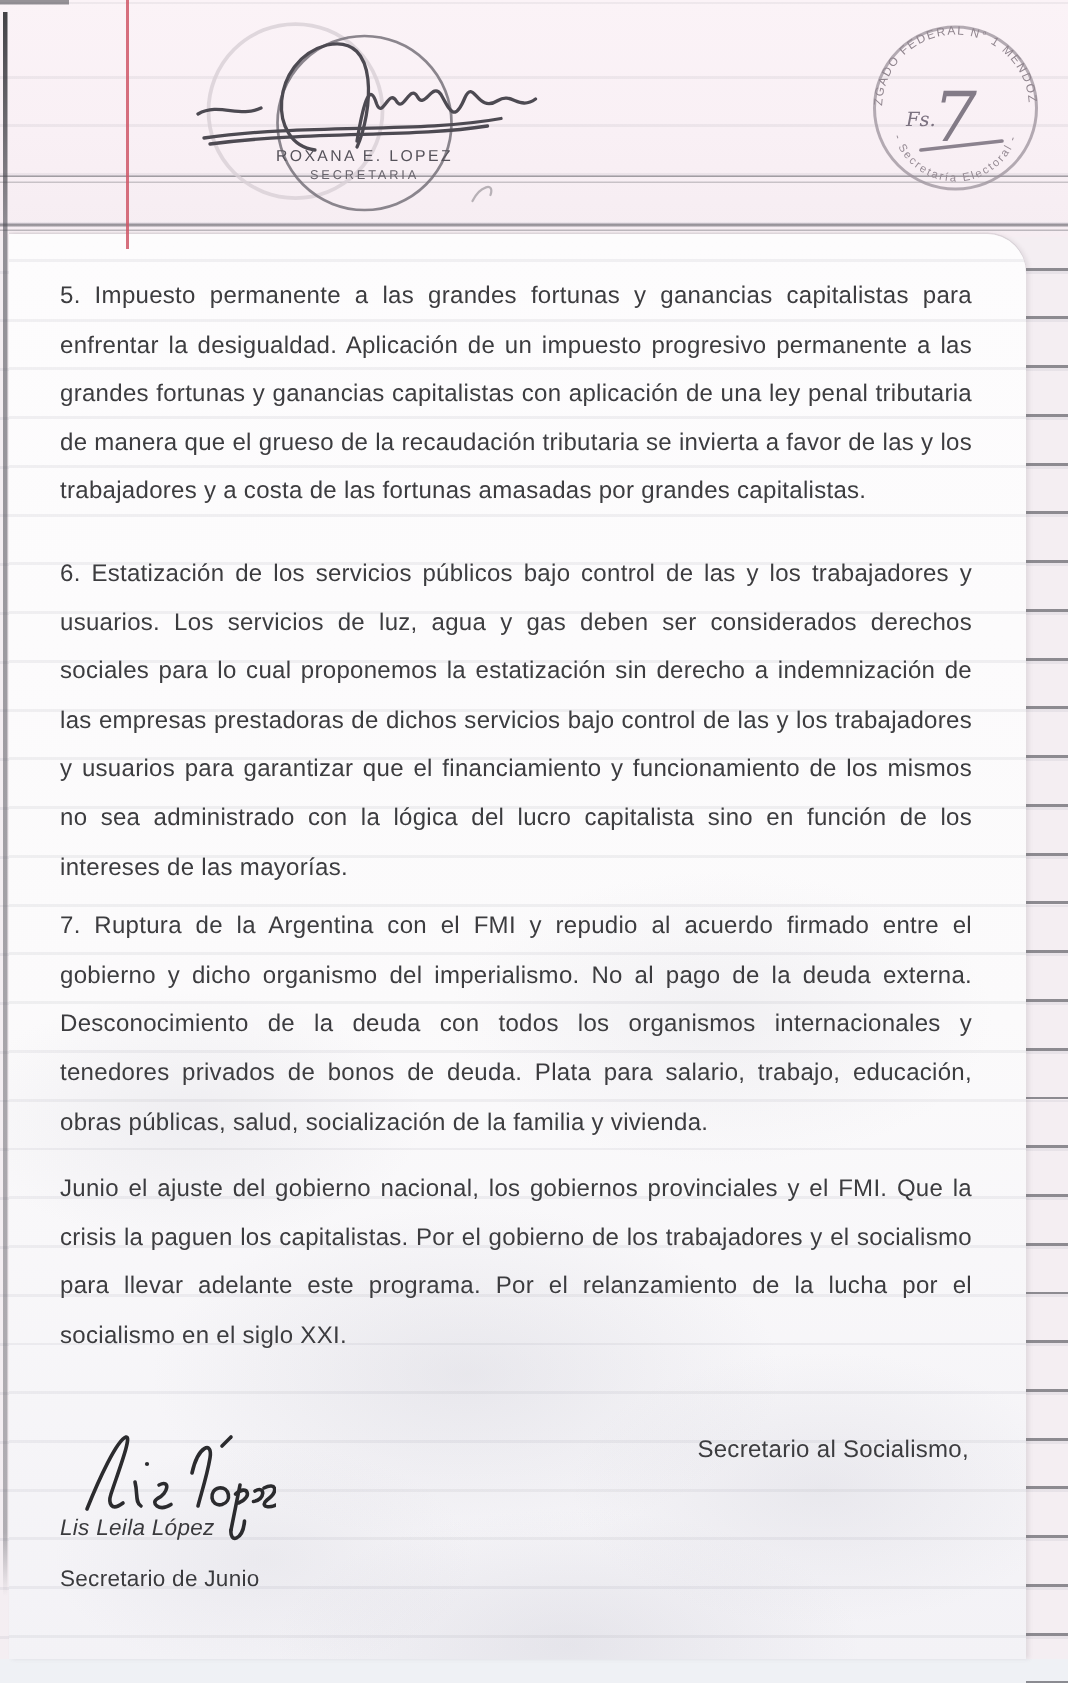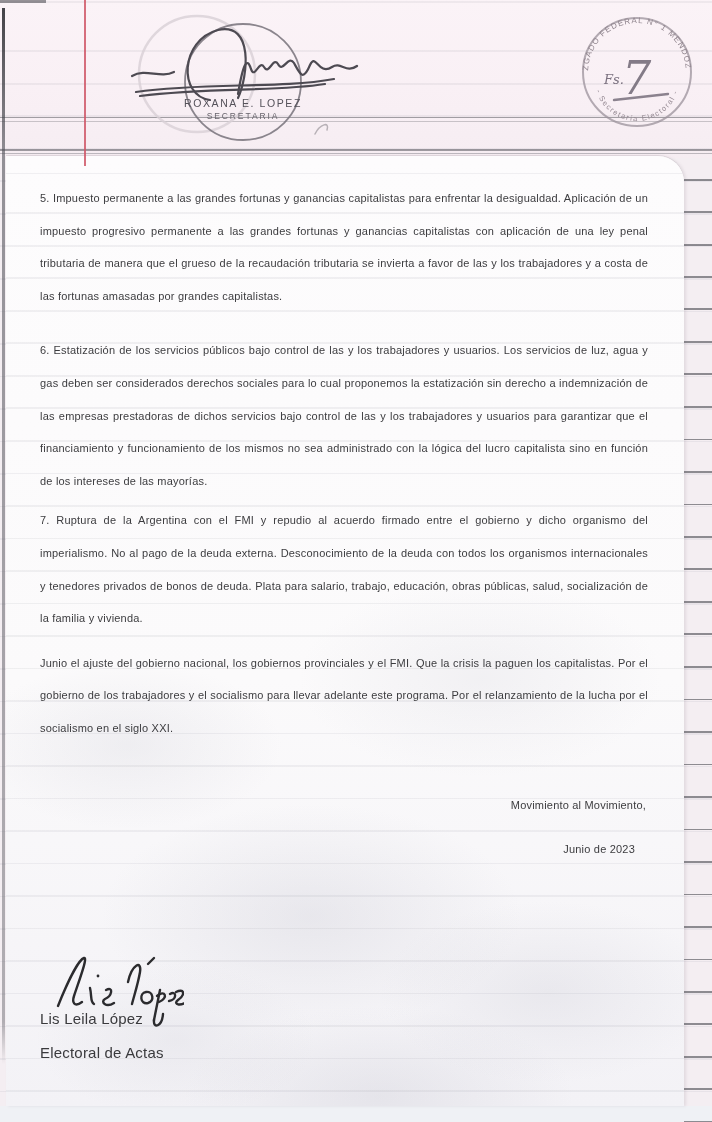--- a/index.html
+++ b/index.html
@@ -59,30 +59,30 @@
   }
   .corner-mark{
     position:absolute; left:0; top:0; width:46px; height:3px; z-index:3;
     background:rgba(50,50,56,.5);
   }
   .stamp-left{position:absolute; left:110px; top:12px; z-index:4;}
   .stamp-seal{position:absolute; left:572px; top:8px; z-index:4;}
   .stray-mark{position:absolute; left:312px; top:118px; z-index:4;}
   .doc-text{
     position:absolute; left:40px; top:182px; width:608px; z-index:4;
-    color:#3c3c3f; font-size:11px; line-height:32.6px; letter-spacing:.2px;
+    color:#3c3c3f; font-size:16px; line-height:32.6px; letter-spacing:.2px;
   }
   .doc-text p{margin:0; text-align:justify; text-justify:inter-word;}
   .doc-text p.p2{margin-top:22px;}
   .doc-text p.p3{margin-top:7px;}
   .doc-text p.p4{margin-top:12px;}
   .closing-org{margin-top:44px; text-align:right; padding-right:2px;}
   .closing-date{margin-top:12px; text-align:right; padding-right:13px;}
   .sig-bottom{position:absolute; left:44px; top:944px; z-index:4;}
-  .sig-name{position:absolute; left:40px; top:1010px; z-index:4; color:#3a3a3d; font-size:15px; letter-spacing:.2px;}
+  .sig-name{position:absolute; left:40px; top:1010px; z-index:4; color:#3a3a3d; font-size:15px; letter-spacing:.2px;font-style:italic;}
   .sig-title{position:absolute; left:40px; top:1044px; z-index:4; color:#3a3a3d; font-size:15px; letter-spacing:.2px;}
   .seal-arc-text{font-size:8px; letter-spacing:1.1px; fill:#90858e; font-family:"Liberation Sans",sans-serif;}
   .seal-arc-text-b{font-size:7.5px; letter-spacing:1.4px; fill:#958a93; font-family:"Liberation Sans",sans-serif;}
   .stamp-name{font-size:10.5px; letter-spacing:1.6px; fill:#55525a; font-family:"Liberation Sans",sans-serif;}
   .stamp-title{font-size:8.5px; letter-spacing:1.9px; fill:#68646c; font-family:"Liberation Sans",sans-serif;}
   .folio-label{font-size:13px; font-style:italic; fill:#7c7280; font-family:"DejaVu Serif",serif;}
   .folio-number{font-size:46px; font-style:italic; fill:#6f6774; opacity:.85; font-family:"DejaVu Serif",serif;}
 </style>
 </head>
 <body>
@@ -140,37 +140,36 @@
 
   <svg class="stray-mark" width="36" height="22" viewBox="0 0 36 22">
     <path d="M 3,16 C 8,6 18,3 15,12" fill="none" stroke="rgba(120,115,122,.5)" stroke-width="1.5" stroke-linecap="round"></path>
   </svg>
 
   <div class="doc-text">
     <p class="p1">5. Impuesto permanente a las grandes fortunas y ganancias capitalistas para enfrentar la desigualdad. Aplicación de un impuesto progresivo permanente a las grandes fortunas y ganancias capitalistas con aplicación de una ley penal tributaria de manera que el grueso de la recaudación tributaria se invierta a favor de las y los trabajadores y a costa de las fortunas amasadas por grandes capitalistas.</p>
     <p class="p2">6. Estatización de los servicios públicos bajo control de las y los trabajadores y usuarios. Los servicios de luz, agua y gas deben ser considerados derechos sociales para lo cual proponemos la estatización sin derecho a indemnización de las empresas prestadoras de dichos servicios bajo control de las y los trabajadores y usuarios para garantizar que el financiamiento y funcionamiento de los mismos no sea administrado con la lógica del lucro capitalista sino en función de los intereses de las mayorías.</p>
     <p class="p3">7. Ruptura de la Argentina con el FMI y repudio al acuerdo firmado entre el gobierno y dicho organismo del imperialismo. No al pago de la deuda externa. Desconocimiento de la deuda con todos los organismos internacionales y tenedores privados de bonos de deuda. Plata para salario, trabajo, educación, obras públicas, salud, socialización de la familia y vivienda.</p>
     <p class="p4">Junio el ajuste del gobierno nacional, los gobiernos provinciales y el FMI. Que la crisis la paguen los capitalistas. Por el gobierno de los trabajadores y el socialismo para llevar adelante este programa. Por el relanzamiento de la lucha por el socialismo en el siglo XXI.</p>
-    <div class="closing-org">Movimiento al Movimiento,</div>
-    <div class="closing-date">Junio de 2023</div>
+    <div class="closing-org">Secretario al Socialismo,</div>
   </div>
 
   <svg class="sig-bottom" width="140" height="92" viewBox="0 0 140 92">
     <g fill="none" stroke="#2b2b2e" stroke-width="2.4" stroke-linecap="round">
       <path d="M 14,62 C 22,42 34,16 40,14 C 44,13 36,34 30,52 C 28,58 30,64 38,58"></path>
       <path d="M 46,44 C 48,52 46,58 50,60"></path>
       <path d="M 62,46 C 70,42 68,52 61,55 C 56,58 62,64 70,59"></path>
       <path d="M 84,38 C 88,20 98,16 96,28 C 94,40 90,52 88,60"></path>
       <path d="M 104,20 L 110,14"></path>
       <path d="M 102,48 C 95,49 96,61 104,59 C 111,57 109,47 102,48"></path>
       <path d="M 116,46 L 110,76"></path>
       <path d="M 113,52 C 121,45 125,54 115,58"></path>
       <path d="M 110,76 C 109,85 118,83 119,70"></path>
       <path d="M 126,50 C 133,46 133,56 125,57"></path>
       <path d="M 132,48 C 140,44 142,50 134,56 C 128,61 138,63 144,56"></path>
     </g>
     <circle cx="54" cy="32" r="1.4" fill="#2b2b2e"></circle>
   </svg>
 
   <div class="sig-name">Lis Leila López</div>
-  <div class="sig-title">Electoral de Actas</div>
+  <div class="sig-title">Secretario de Junio</div>
 
 </div>
 
 </body></html>

